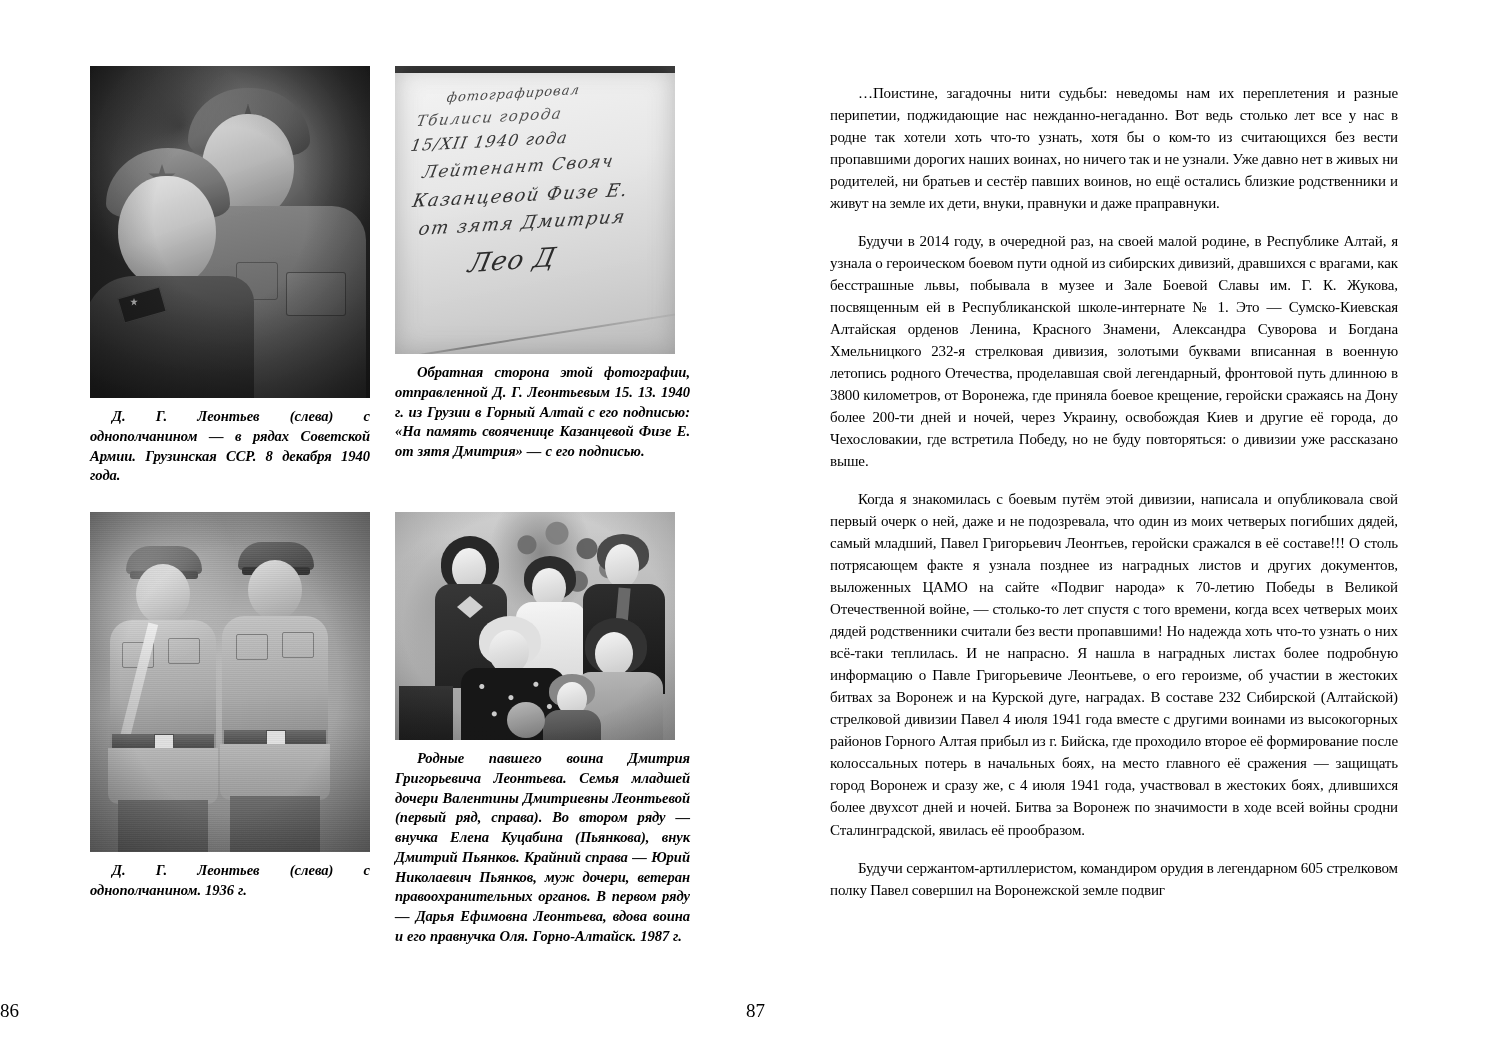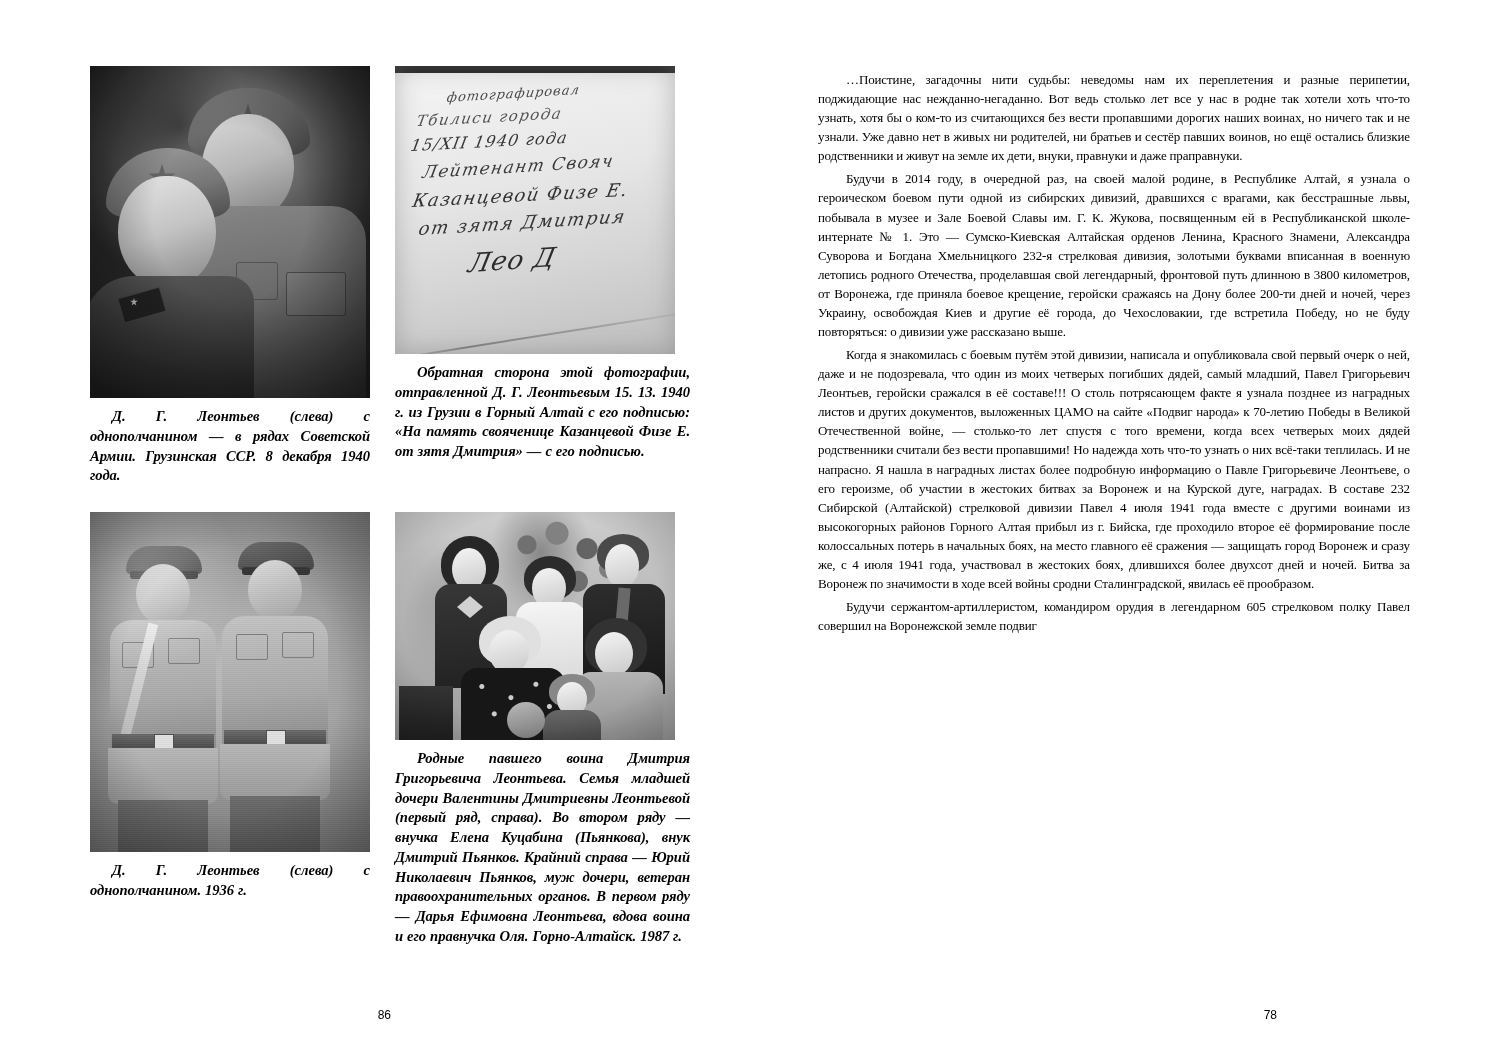--- a/index.html
+++ b/index.html
@@ -65,31 +65,31 @@
     margin-top: 9px;
     letter-spacing: -0.05px;
     word-spacing: 0.4px;
   }
 
   .folio {
     position: absolute;
     bottom: 36px;
     left: 0;
     right: 0;
-    text-align: right;
-    font-size: 12px;
-    font-family: Liberation Sans, sans-serif;
+    text-align: left;
+    font-size: 19px;
+    font-family: Liberation Serif, serif;
   }
   .page-left .folio { padding-right: 355px; }
   .page-right .folio { padding-right: 215px; }
 
   
   .body-text p {
-    margin: 4px;
-    font-size: 13px;
+    margin: 16px;
+    font-size: 15px;
     line-height: 1.468;
     text-align: justify;
     text-indent: 28px;
     letter-spacing: -0.12px;
     word-spacing: -0.2px;
     -webkit-hyphens: none;
     hyphens: none;
   }
 
   
@@ -388,16 +388,16 @@
   </div>
 
   <div class="page-right">
     <div class="body-text">
       <p>…Поистине, загадочны нити судьбы: неведомы нам их переплетения и разные перипетии, поджидающие нас нежданно-негаданно. Вот ведь столько лет все у нас в родне так хотели хоть что-то узнать, хотя бы о ком-то из считающихся без вести пропавшими дорогих наших воинах, но ничего так и не узнали. Уже давно нет в живых ни родителей, ни братьев и сестёр павших воинов, но ещё остались близкие родственники и живут на земле их дети, внуки, правнуки и даже праправнуки.</p>
       <p>Будучи в 2014 году, в очередной раз, на своей малой родине, в Республике Алтай, я узнала о героическом боевом пути одной из сибирских дивизий, дравшихся с врагами, как бесстрашные львы, побывала в музее и Зале Боевой Славы им. Г. К. Жукова, посвященным ей в Республиканской школе-интернате № 1. Это — Сумско-Киевская Алтайская орденов Ленина, Красного Знамени, Александра Суворова и Богдана Хмельницкого 232-я стрелковая дивизия, золотыми буквами вписанная в военную летопись родного Отечества, проделавшая свой легендарный, фронтовой путь длинною в 3800 километров, от Воронежа, где приняла боевое крещение, геройски сражаясь на Дону более 200-ти дней и ночей, через Украину, освобождая Киев и другие её города, до Чехословакии, где встретила Победу, но не буду повторяться: о дивизии уже рассказано выше.</p>
       <p>Когда я знакомилась с боевым путём этой дивизии, написала и опубликовала свой первый очерк о ней, даже и не подозревала, что один из моих четверых погибших дядей, самый младший, Павел Григорьевич Леонтьев, геройски сражался в её составе!!! О столь потрясающем факте я узнала позднее из наградных листов и других документов, выложенных ЦАМО на сайте «Подвиг народа» к 70-летию Победы в Великой Отечественной войне, — столько-то лет спустя с того времени, когда всех четверых моих дядей родственники считали без вести пропавшими! Но надежда хоть что-то узнать о них всё-таки теплилась. И не напрасно. Я нашла в наградных листах более подробную информацию о Павле Григорьевиче Леонтьеве, о его героизме, об участии в жестоких битвах за Воронеж и на Курской дуге, наградах. В составе 232 Сибирской (Алтайской) стрелковой дивизии Павел 4 июля 1941 года вместе с другими воинами из высокогорных районов Горного Алтая прибыл из г. Бийска, где проходило второе её формирование после колоссальных потерь в начальных боях, на место главного её сражения — защищать город Воронеж и сразу же, с 4 июля 1941 года, участвовал в жестоких боях, длившихся более двухсот дней и ночей. Битва за Воронеж по значимости в ходе всей войны сродни Сталинградской, явилась её прообразом.</p>
       <p>Будучи сержантом-артиллеристом, командиром орудия в легендарном 605 стрелковом полку Павел совершил на Воронежской земле подвиг</p>
     </div>
 
-    <div class="folio">78</div>
+    <div class="folio">87</div>
   </div>
 
 </div>
 
 </body></html>

